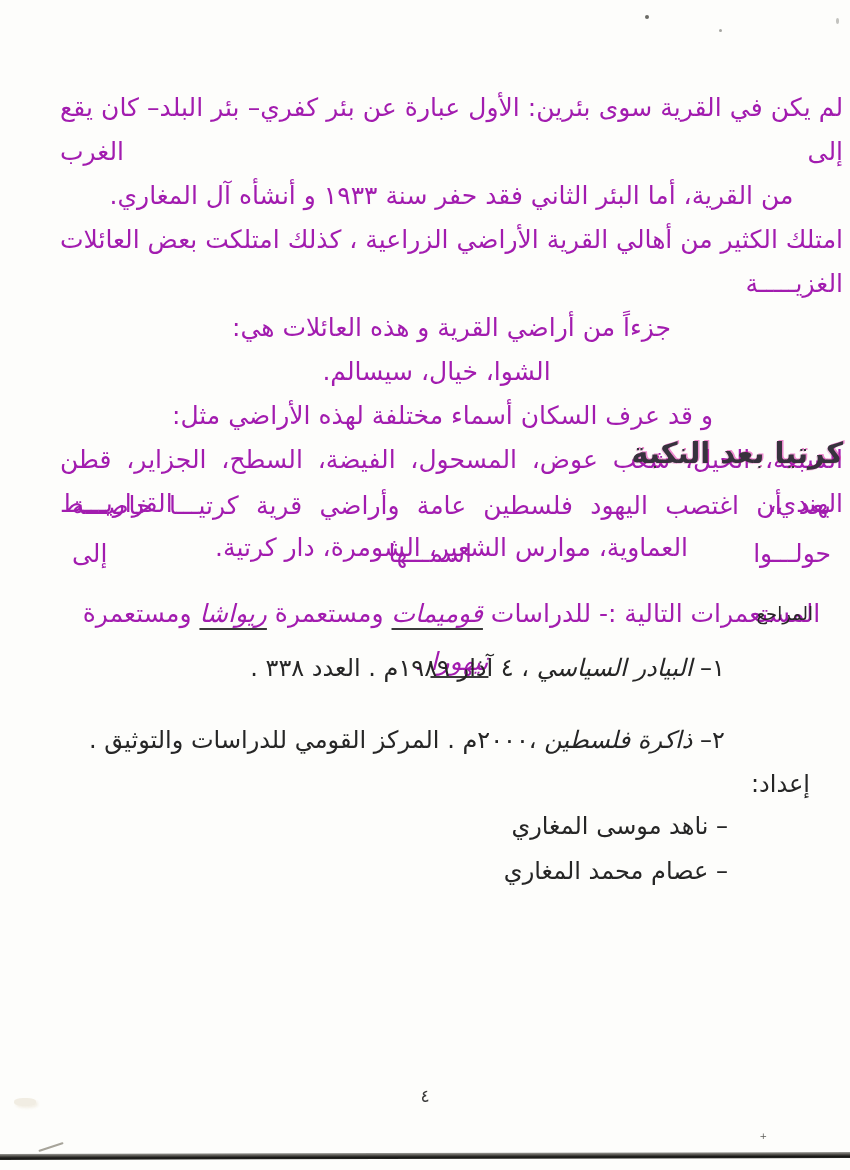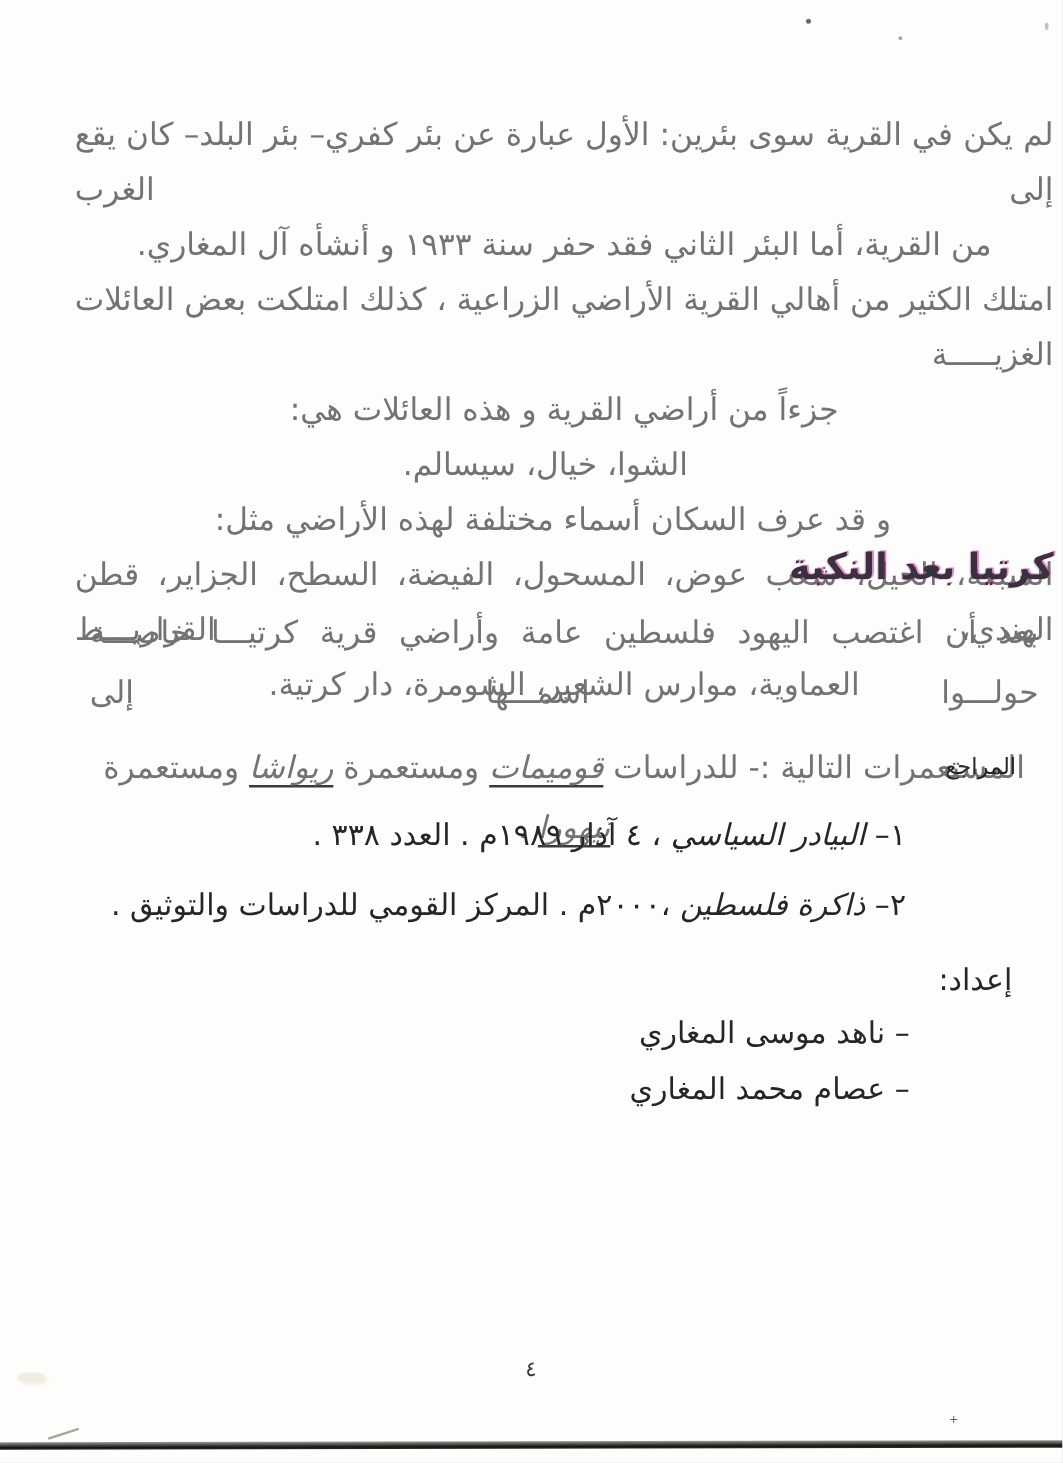--- a/index.html
+++ b/index.html
@@ -10,21 +10,21 @@
     background:#fdfdfb;
     overflow:hidden;
     font-family:"DejaVu Sans", sans-serif;
     color:#262626;
     direction:rtl;
   }
   .abs{position:absolute;}
   .body-text{
     font-size:25px;
     line-height:44px;
-    color:#737373;
+    color:#a21caf;
   }
   #main-text{top:86px;right:7px;left:60px;}
   #main-text p{margin:0;}
   .jfull{text-align:justify;text-align-last:justify;}
   .ralign{text-align:center;}
   .ind-sm{padding-right:18px;}
   .ind-md{padding-right:30px;}
   .section-heading{
     top:436px;right:7px;
     font-size:29px;
@@ -38,21 +38,21 @@
   .it{font-style:italic;}
   .u{
     text-decoration:underline;
     text-decoration-thickness:1.5px;
     text-underline-offset:6px;
     text-decoration-color:#3a3a3a;
   }
   .refs-title{top:603px;right:37px;font-size:18px;}
   .ref-line{font-size:24px;line-height:40px;}
   #ref-0{top:648px;right:125px;}
-  #ref-1{top:704px;right:125px;}
+  #ref-1{top:720px;right:125px;}
   .prep-label{top:770px;right:40px;font-size:24px;}
   .prep-name{font-size:24px;}
   #name-0{top:812px;right:122px;}
   #name-1{top:857px;right:122px;}
   .page-number{
     top:1086px;left:0;width:100%;
     text-align:center;
     font-size:17px;color:#3b3b3b;
   }
   .scan-bottom-line{

